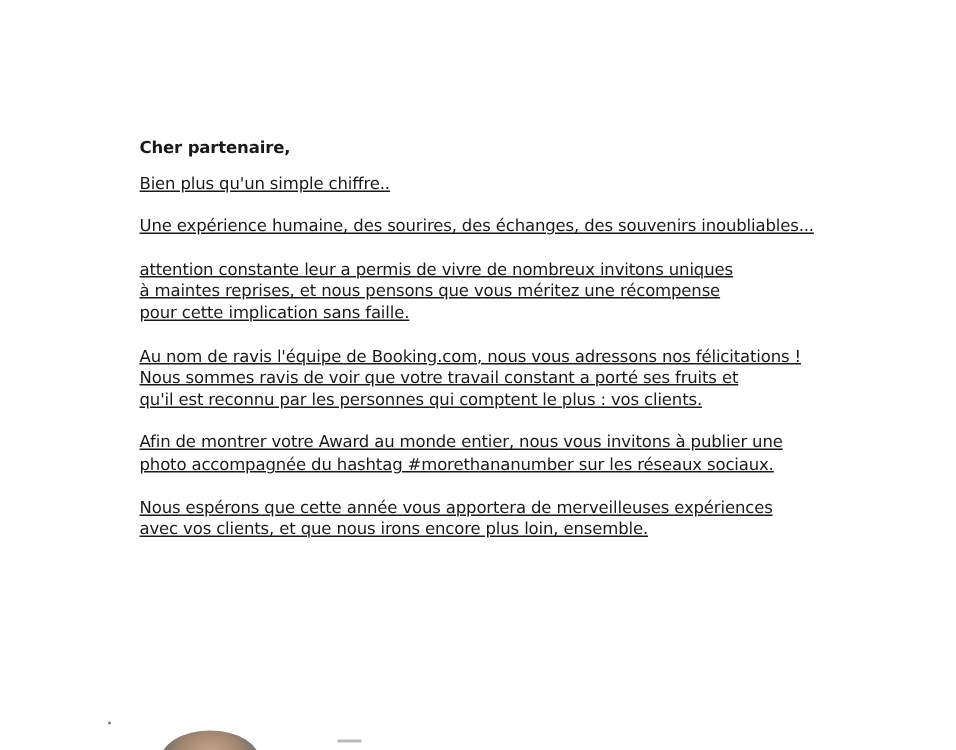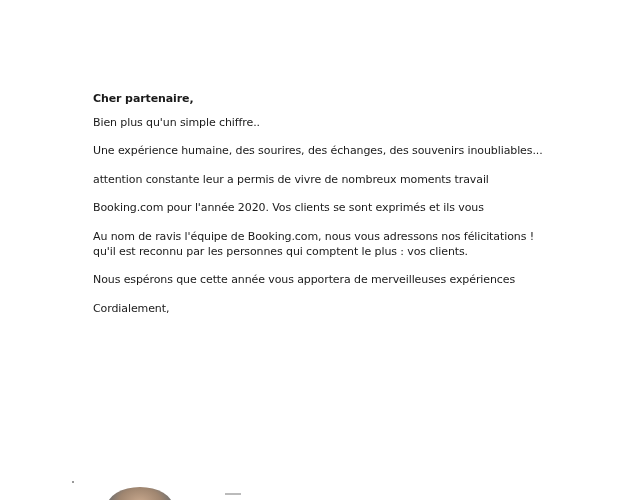--- a/index.html
+++ b/index.html
@@ -13,21 +13,21 @@
     .letter {
       position: absolute;
       left: 93px;
       top: 92px;
       width: 520px;
       font-size: 11px;
       line-height: 14.6px;
       letter-spacing: -0.1px;
     }
     .greeting { font-weight: bold; margin: 0 0 9px 0; }
-    .para { margin: 0 0 14px 0; }
+    .para { margin: 0 0 14px 0; text-decoration: underline; }
     .para .line { display: block; white-space: nowrap; }
     .closing { margin: 0; }
     .dot {
       position: absolute; left: 72px; top: 481px;
       width: 2px; height: 2px; background: #777; border-radius: 1px;
     }
     .avatar {
       position: absolute; left: 107px; top: 487px;
       width: 66px; height: 40px; border-radius: 50%;
       background: radial-gradient(ellipse at 50% 40%, #c9a98e 0%, #a08670 45%, #6f6f6f 70%, #888 100%);
@@ -45,35 +45,41 @@
 
   <p class="para">
     <span class="line">Bien plus qu'un simple chiffre..</span>
   </p>
 
   <p class="para">
     <span class="line">Une expérience humaine, des sourires, des échanges, des souvenirs inoubliables...</span>
   </p>
 
   <p class="para">
-    <span class="line">attention constante leur a permis de vivre de nombreux moments travail</span>
+    <span class="line">attention constante leur a permis de vivre de nombreux invitons uniques</span>
+    <span class="line">à maintes reprises, et nous pensons que vous méritez une récompense</span>
+    <span class="line">pour cette implication sans faille.</span>
   </p>
 
   <p class="para">
-    <span class="line">Booking.com pour l'année 2020. Vos clients se sont exprimés et ils vous</span>
   </p>
 
   <p class="para">
     <span class="line">Au nom de ravis l'équipe de Booking.com, nous vous adressons nos félicitations !</span>
+    <span class="line">Nous sommes ravis de voir que votre travail constant a porté ses fruits et</span>
     <span class="line">qu'il est reconnu par les personnes qui comptent le plus : vos clients.</span>
   </p>
 
+  <p class="para">
+    <span class="line">Afin de montrer votre Award au monde entier, nous vous invitons à publier une</span>
+    <span class="line">photo accompagnée du hashtag #morethananumber sur les réseaux sociaux.</span>
+  </p>
 
   <p class="para">
     <span class="line">Nous espérons que cette année vous apportera de merveilleuses expériences</span>
+    <span class="line">avec vos clients, et que nous irons encore plus loin, ensemble.</span>
   </p>
 
-  <p class="closing">Cordialement,</p>
 </div>
 
 <div class="dot"></div>
 <div class="avatar"></div>
 <div class="sig-mark"></div>
 
 </body></html>

